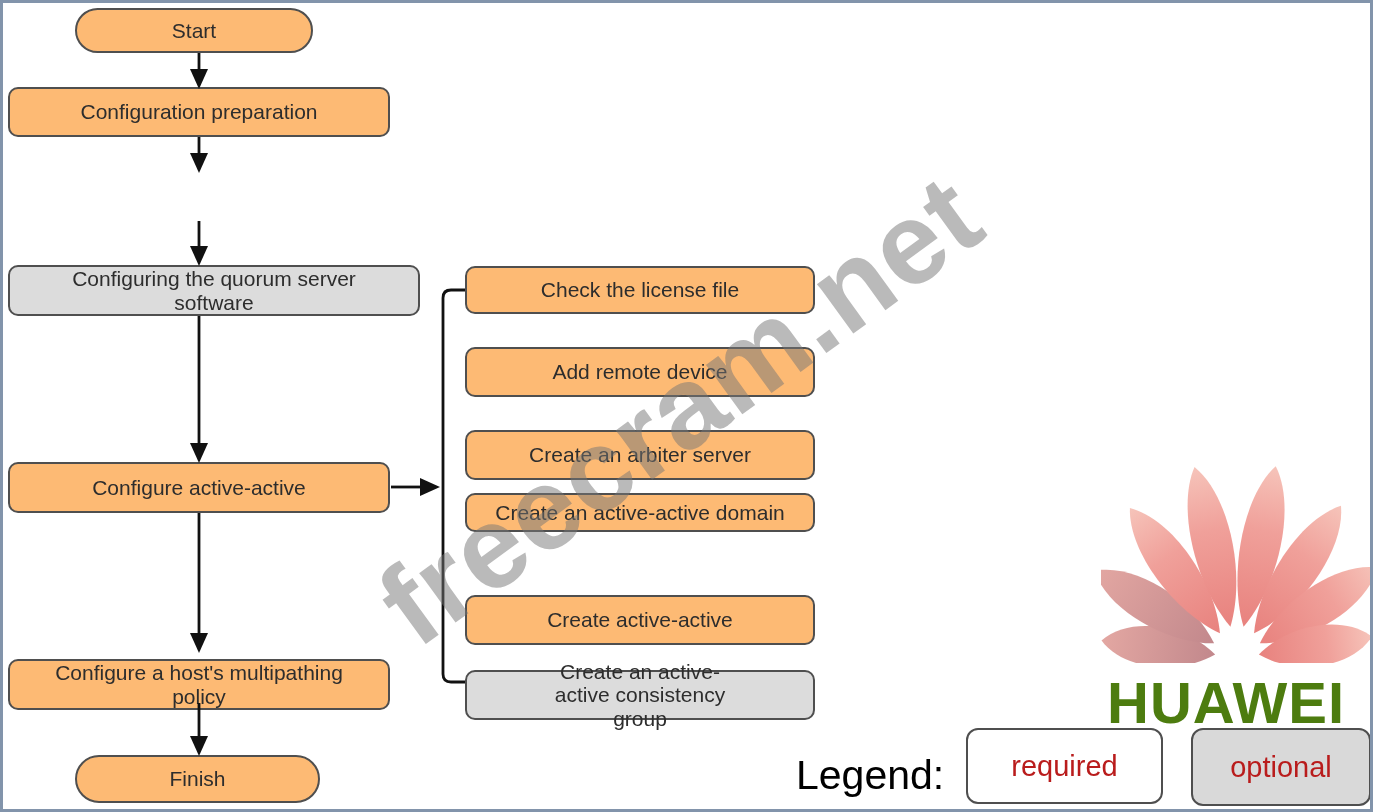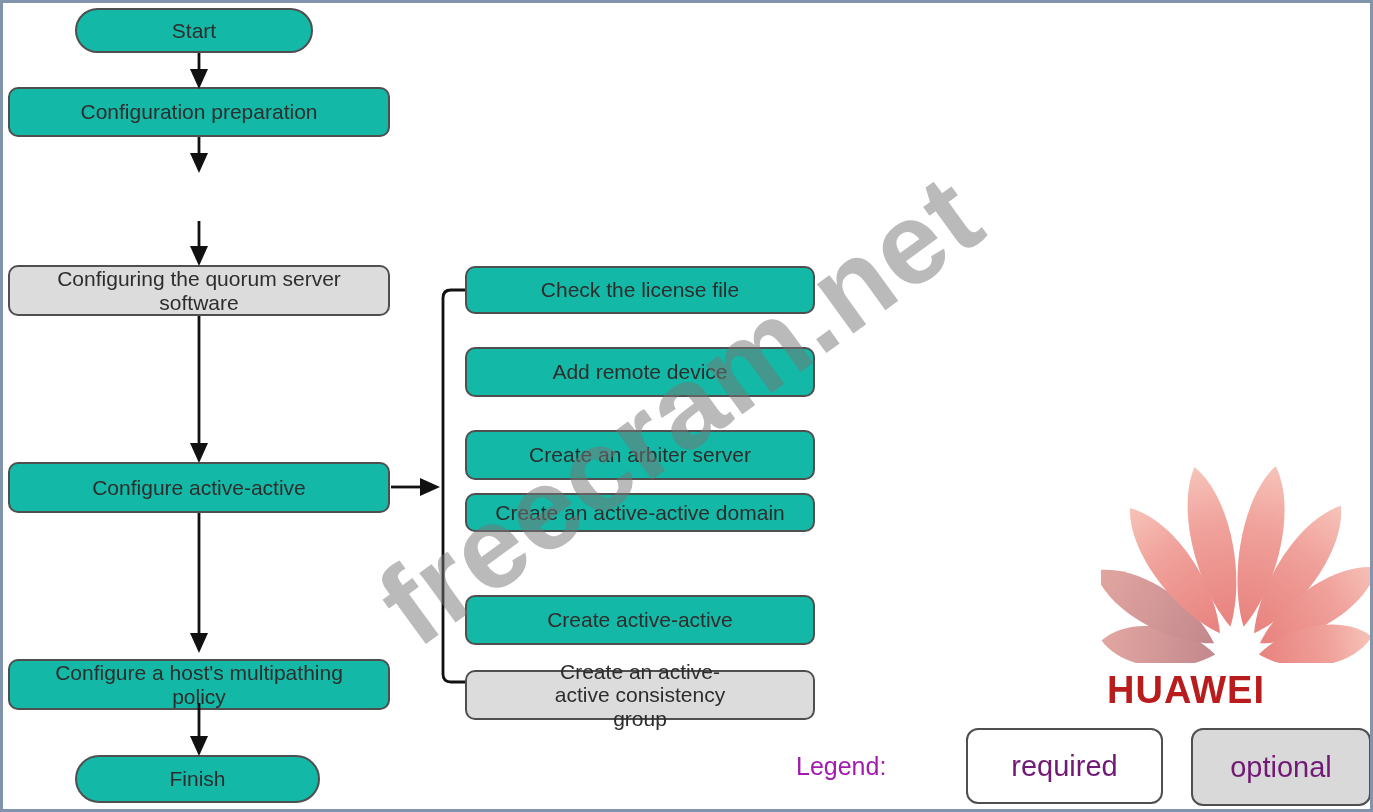--- a/index.html
+++ b/index.html
@@ -15,38 +15,38 @@
     overflow: hidden;
   }
 
   
   .node {
     position: absolute;
     display: flex;
     align-items: center;
     justify-content: center;
     text-align: center;
-    background: #14b8a6;
+    background: #fdba74;
     border: 2.5px solid #4f4f4f;
     border-radius: 10px;
     font-size: 21px;
     line-height: 1.12;
     color: #2d2d2d;
     z-index: 1;
     padding: 2px 10px;
   }
   .node[data-type="optional"] { background: #dcdcdc; }
 
   .oval { border-radius: 26px; border-width: 2px; }
 
   
   .n-start        { left: 72px;  top: 5px;   width: 238px; height: 45px; }
   .n-main-0       { left: 5px;   top: 84px;  width: 382px; height: 50px; }
   .n-main-1       { left: 5px;   top: 169px; width: 382px; height: 49px; }
-  .n-main-2       { left: 5px;   top: 262px; width: 382px; height: 51px; padding: 12px 24px; }
+  .n-main-2       { left: 5px;   top: 262px; width: 412px; height: 51px; padding: 12px 24px; }
   .n-main-3       { left: 5px;   top: 459px; width: 382px; height: 51px; }
   .n-main-4       { left: 5px;   top: 649px; width: 382px; height: 51px; padding: 2px 24px; margin-top: 7px; }
   .n-finish       { left: 72px;  top: 752px; width: 245px; height: 48px; }
 
   
   .n-sub-0 { left: 462px; top: 263px; width: 350px; height: 48px; }
   .n-sub-1 { left: 462px; top: 344px; width: 350px; height: 50px; }
   .n-sub-2 { left: 462px; top: 427px; width: 350px; height: 50px; }
   .n-sub-3 { left: 462px; top: 490px; width: 350px; height: 39px; padding: 2px 28px; }
   .n-sub-4 { left: 462px; top: 592px; width: 350px; height: 50px; }
@@ -58,50 +58,50 @@
     left: 0; top: 0;
     width: 1373px; height: 812px;
     z-index: 2;
     pointer-events: none;
   }
 
   
   .legend-label {
     position: absolute;
     left: 793px; top: 749px;
-    font-size: 25px;
-    color: #a21caf;
+    font-size: 41px;
+    color: #000000;
     z-index: 3;
   }
   .legend-box {
     position: absolute;
     display: flex;
     align-items: center;
     justify-content: center;
     background: #ffffff;
     border: 2.5px solid #4f4f4f;
     border-radius: 12px;
     font-size: 29px;
-    color: #701a75;
+    color: #b91c1c;
     z-index: 3;
   }
   .legend-required { left: 963px;  top: 725px; width: 197px; height: 76px; }
   .legend-optional { left: 1188px; top: 725px; width: 180px; height: 78px; }
   .legend-box[data-type="optional"] { background: #d9d9d9; }
 
   
   .brand { position: absolute; left: 0; top: 0; z-index: 0; }
   .brand-flower { position: absolute; left: 1098px; top: 450px; }
   .brand-word {
     position: absolute;
     left: 1104px; top: 666px;
-    font-size: 38px;
+    font-size: 58px;
     font-weight: bold;
     letter-spacing: 1px;
-    color: #b91c1c;
+    color: #4d7c0f;
     white-space: nowrap;
   }
 
   
   .watermark {
     position: absolute;
     left: 677px; top: 407px;
     transform: translate(-50%, -50%) rotate(-36deg);
     font-size: 116px;
     font-weight: bold;

